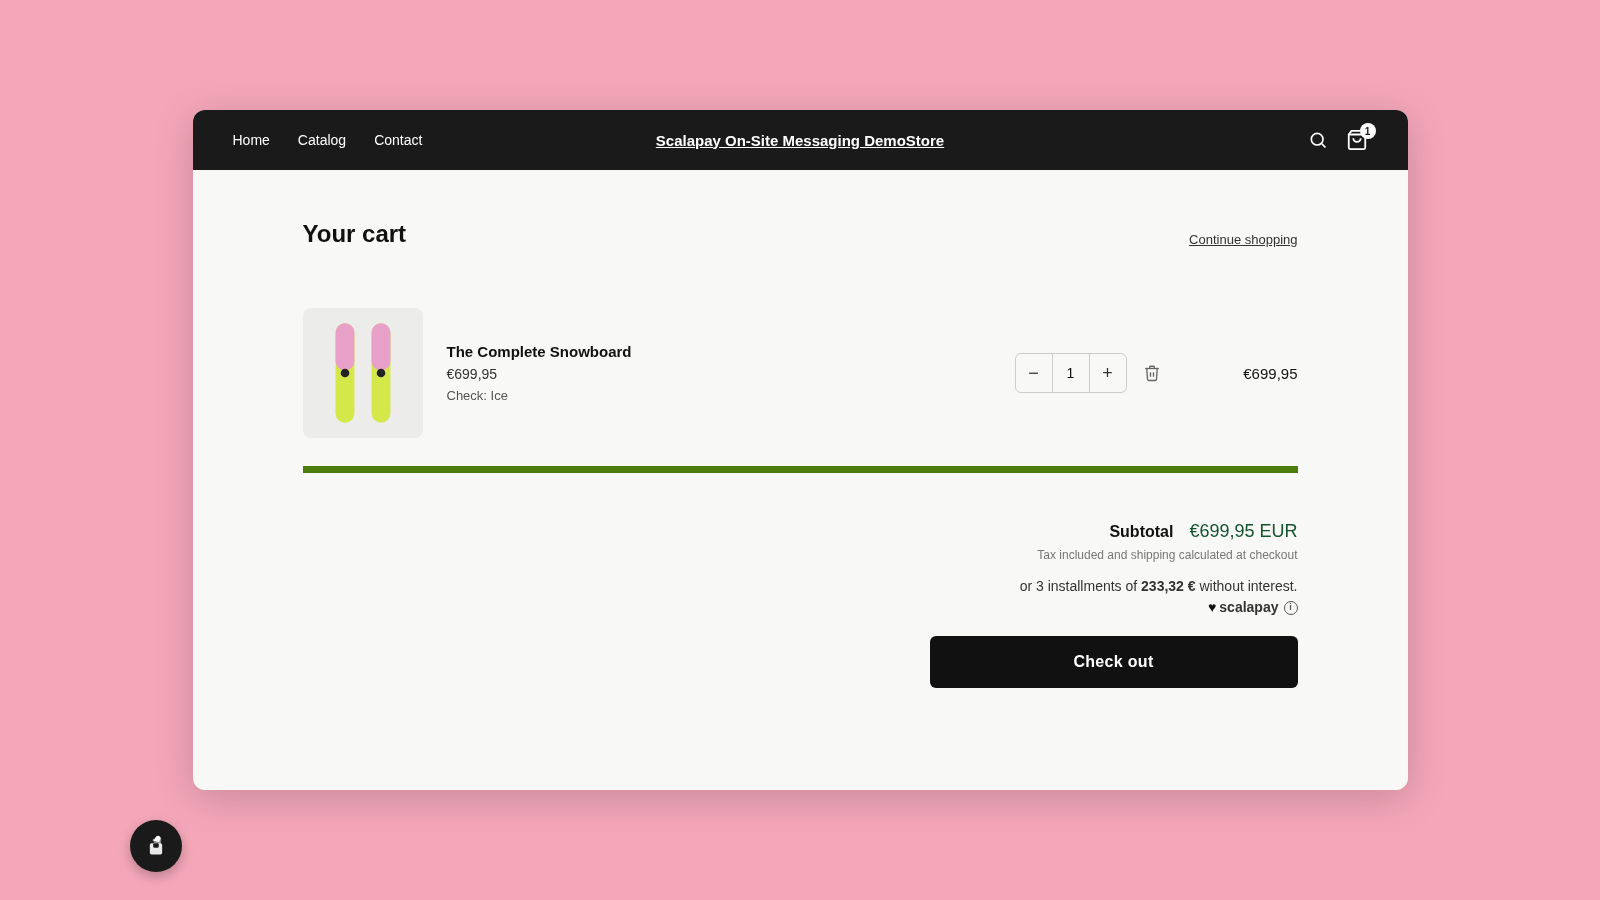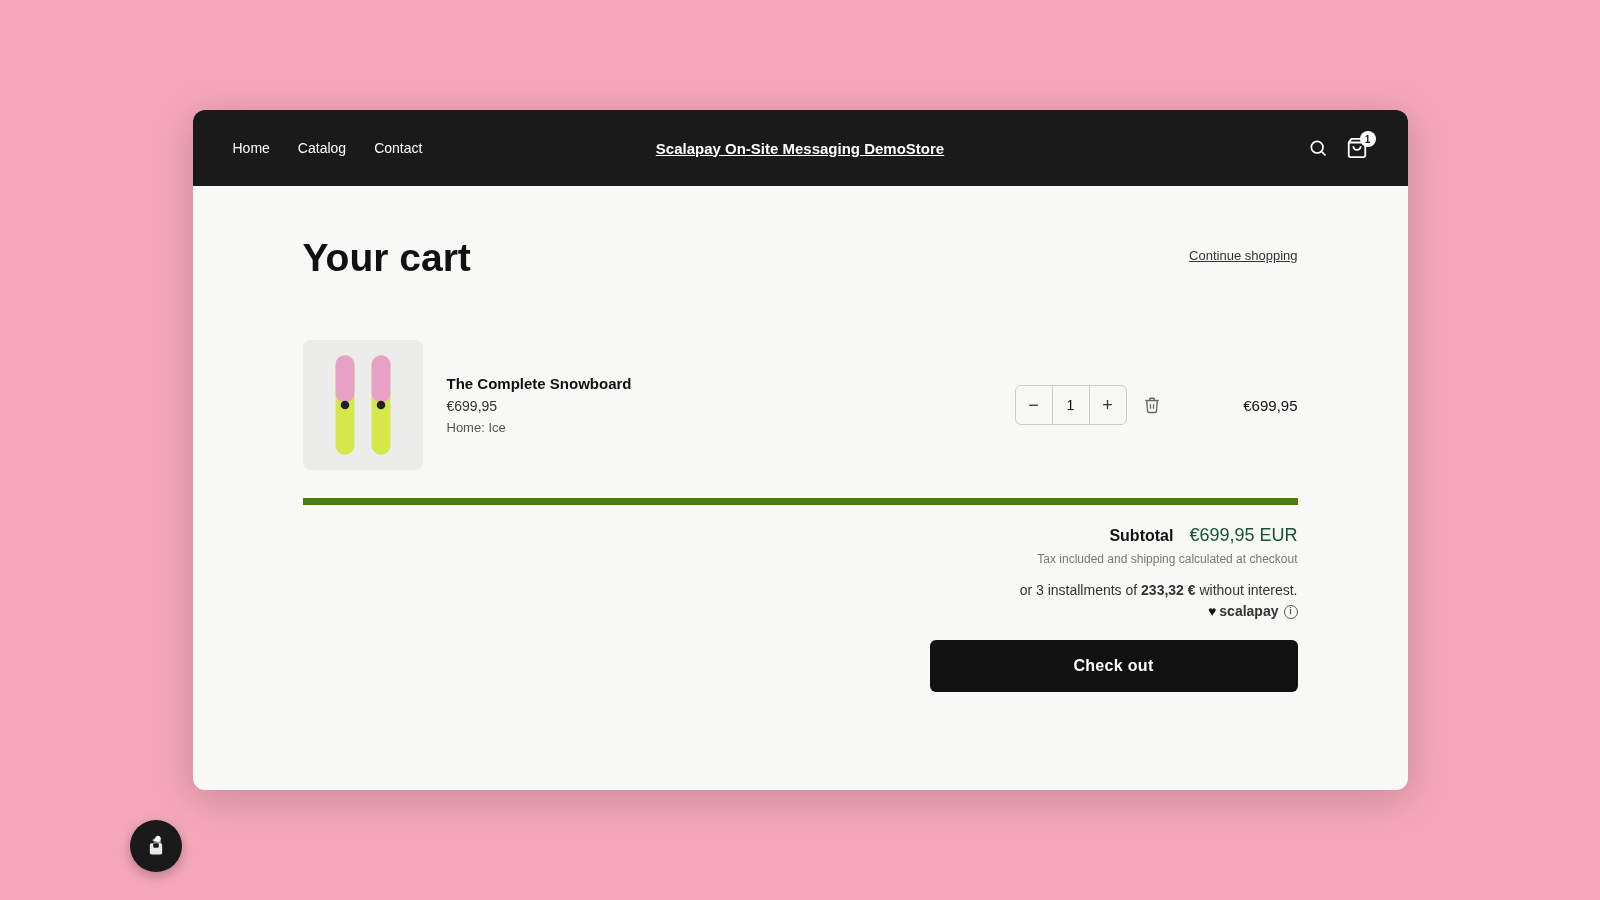--- a/index.html
+++ b/index.html
@@ -21,21 +21,21 @@
       overflow: hidden;
       box-shadow: 0 8px 40px rgba(0,0,0,0.18);
     }
 
     
     .navbar {
       background: #1a1a1a;
       display: flex;
       align-items: center;
       padding: 0 40px;
-      height: 76px;
+      height: 60px;
       position: relative;
     }
     .nav-links {
       display: flex;
       gap: 28px;
     }
     .nav-link {
       color: #ffffff;
       font-size: 14px;
       cursor: pointer;
@@ -89,21 +89,21 @@
       background: #f8f8f6;
     }
 
     .cart-header {
       display: flex;
       align-items: flex-start;
       justify-content: space-between;
       margin-bottom: 32px;
     }
     .cart-title {
-      font-size: 39px;
+      font-size: 24px;
       font-weight: 800;
       color: #111;
     }
     .continue-shopping {
       font-size: 13px;
       color: #333;
       text-decoration: underline;
       cursor: pointer;
       margin-top: 12px;
     }
@@ -245,21 +245,21 @@
       font-size: 15px;
       font-weight: 500;
       color: #111;
     }
 
     
     .summary-area {
       display: flex;
       flex-direction: column;
       align-items: flex-end;
-      margin-top: 20px;
+      margin-top: 48px;
       position: relative;
     }
     .subtotal-row {
       display: flex;
       gap: 16px;
       align-items: baseline;
       margin-bottom: 6px;
     }
     .subtotal-label {
       font-size: 16px;
@@ -397,21 +397,21 @@
             <circle cx="19" cy="70" r="5" fill="#222"></circle>
 
             <rect x="50" y="12" width="22" height="116" rx="11" fill="#d4e84a"></rect>
             <rect x="50" y="12" width="22" height="55" rx="11" fill="#e8a0c8"></rect>
             <circle cx="61" cy="70" r="5" fill="#222"></circle>
           </svg>
         </div>
         <div class="product-info">
           <span class="product-name">The Complete Snowboard</span>
           <span class="product-price">€699,95</span>
-          <span class="product-color">Home: Ice</span>
+          <span class="product-color">Check: Ice</span>
         </div>
       </div>
 
       <div class="quantity-section">
         <div class="qty-controls">
           <button class="qty-btn">−</button>
           <div class="qty-value">1</div>
           <button class="qty-btn">+</button>
         </div>
         <button class="delete-btn">

